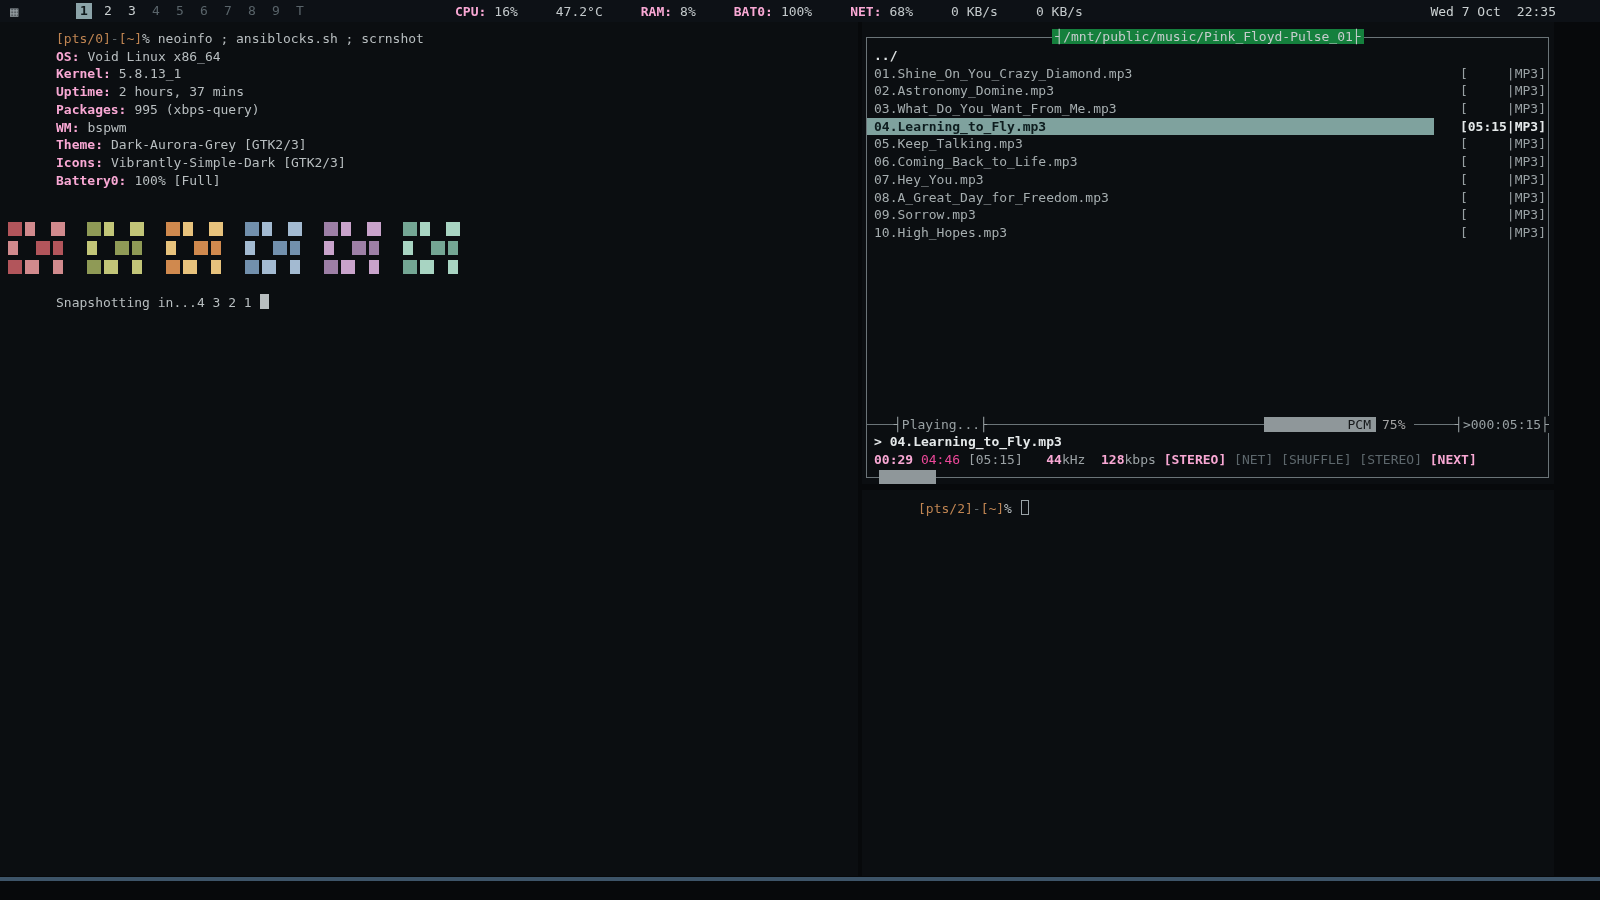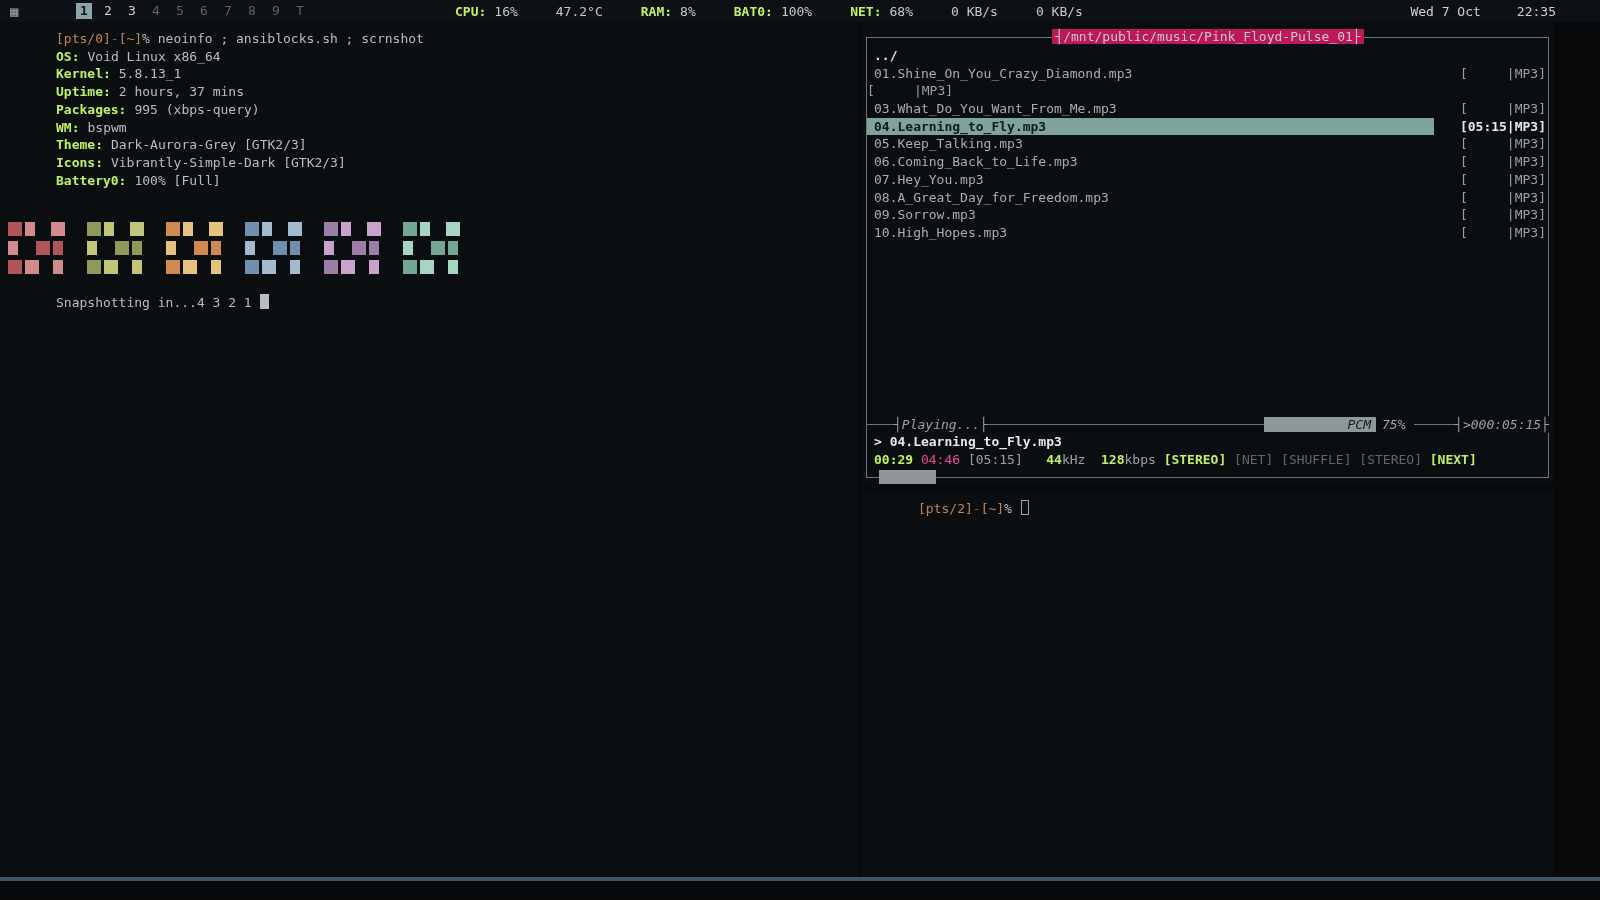--- a/index.html
+++ b/index.html
@@ -1,30 +1,30 @@
 <!DOCTYPE html>
 <html><head>
 <meta charset="utf-8">
 <style>
   *{margin:0;padding:0;box-sizing:border-box;}
   html,body{width:1600px;height:900px;background:#07090b;overflow:hidden;}
   body{font-family:"DejaVu Sans Mono","Liberation Mono",monospace;font-size:13px;color:#b8bec0;position:relative;}
-  b{font-weight:700;color:#bef264;}
+  b{font-weight:700;color:#f9a8d4;}
 
   
   .topbar{position:absolute;left:0;top:0;width:1600px;height:22px;background:#0d1116;z-index:5;}
   .bar-icon{position:absolute;left:10px;top:0;line-height:22px;color:#9aa3a7;font-size:14px;cursor:default;}
   .workspaces{position:absolute;left:76px;top:0;height:22px;display:flex;align-items:center;gap:8px;}
   .ws{display:inline-block;width:16px;height:16px;line-height:16px;text-align:center;color:#59646a;}
   .ws.occupied{color:#ccd2d3;}
   .ws.active{background:#8ca4a9;color:#0f181b;font-weight:700;}
   .stats{position:absolute;left:455px;top:0;height:22px;display:flex;align-items:center;gap:38px;white-space:pre;color:#c3c9cb;}
   .stat b{margin-right:8px;}
   .stat b:empty{margin-right:0;}
-  .clock{position:absolute;right:0;top:0;height:22px;display:flex;align-items:center;gap:36px;padding-right:44px;color:#ccd2d3;}
+  .clock{position:absolute;right:0;top:0;height:22px;display:flex;align-items:center;gap:16px;padding-right:44px;color:#ccd2d3;}
 
   
   .term{position:absolute;background:#0b0e11;}
   .term-left{left:0;top:22px;width:858px;height:854px;padding:8px;}
   .term-bottom{left:862px;top:490px;width:692px;height:386px;padding:10px 8px;}
   .line{line-height:17.7px;white-space:pre;margin-left:48px;}
   .lbl{margin-right:8px;text-align:right;}
   .orange{color:#c08552;}
   .dim{color:#5d676c;}
   .fg{color:#b8bec0;}
@@ -34,29 +34,29 @@
   
   .ansi-groups{display:flex;gap:22px;margin-top:33px;}
   .arow{display:flex;gap:3px;margin-bottom:5px;height:14px;}
   .acell{display:inline-block;height:14px;}
   .countdown{margin-top:15px;}
 
   
   .moc{position:absolute;left:862px;top:22px;width:692px;height:462px;background:#0b0e11;}
   .moc-frame{position:absolute;top:15px;left:4px;right:5px;bottom:6px;border:1px solid #6b7478;pointer-events:none;}
   .moc-titlebar{position:absolute;top:6px;left:0;right:0;text-align:center;line-height:18px;z-index:2;}
-  .moc-title-text{background:#be185d;padding:0 3px;color:#c6cccd;}
+  .moc-title-text{background:#15803d;padding:0 3px;color:#c6cccd;}
   .moc-list{position:absolute;top:25px;left:5px;right:6px;z-index:1;}
   .trow{display:flex;line-height:17.7px;height:17.7px;}
   .tname{flex:1;padding-left:7px;white-space:pre;color:#a6aeb0;overflow:hidden;}
   .tmeta{white-space:pre;color:#98a0a3;padding-right:2px;text-align:center;}
   .trow.parent .tname{color:#dfe3e4;font-weight:700;}
   .trow.current .tname{background:#7fa29e;color:#0d1c1e;font-weight:700;}
   .trow.current .tmeta{color:#e5e9ea;font-weight:700;padding-left:26px;}
-  .moc-statusline{position:absolute;left:4px;right:5px;top:394px;height:17px;z-index:2;font-style:italic;}
+  .moc-statusline{position:absolute;left:4px;right:5px;top:394px;height:17px;z-index:2;}
   .moc-statusline::before{content:"";position:absolute;left:0;right:0;top:8px;border-top:1px solid #6b7478;}
   .st-state{position:absolute;left:28px;top:0;line-height:17px;background:#0b0e11;color:#98a0a3;z-index:1;}
   .mixer{position:absolute;left:398px;top:1px;width:150px;height:15px;display:flex;background:#0b0e11;z-index:1;}
   .mixfill{width:112px;background:#8f979a;color:#16191b;display:flex;justify-content:flex-end;align-items:center;padding-right:5px;}
   .mixpct{margin-left:6px;line-height:15px;color:#a3a3a3;}
   .st-total{position:absolute;right:0;top:0;line-height:17px;background:#0b0e11;color:#98a0a3;z-index:1;}
   .moc-nowline{position:absolute;left:12px;top:411px;line-height:17px;color:#e5e9ea;font-weight:700;white-space:pre;z-index:2;}
   .moc-params{position:absolute;left:12px;top:429px;line-height:17px;white-space:pre;z-index:2;}
   .dim2{color:#ec4899;}
   .g{color:#9aa1a4;}
@@ -242,20 +242,21 @@
 
     <div class="moc-list">
       <div class="trow parent">
           <span class="tname">../</span>
         </div>
       <div class="trow">
           <span class="tname">01.Shine_On_You_Crazy_Diamond.mp3</span>
           <span class="tmeta">[     |MP3]</span>
         </div>
       <div class="trow">
+          <span class="tname">02.Astronomy_Domine.mp3</span>
           <span class="tmeta">[     |MP3]</span>
         </div>
       <div class="trow">
           <span class="tname">03.What_Do_You_Want_From_Me.mp3</span>
           <span class="tmeta">[     |MP3]</span>
         </div>
       <div class="trow current">
           <span class="tname">04.Learning_to_Fly.mp3</span>
           <span class="tmeta">[05:15|MP3]</span>
         </div>

